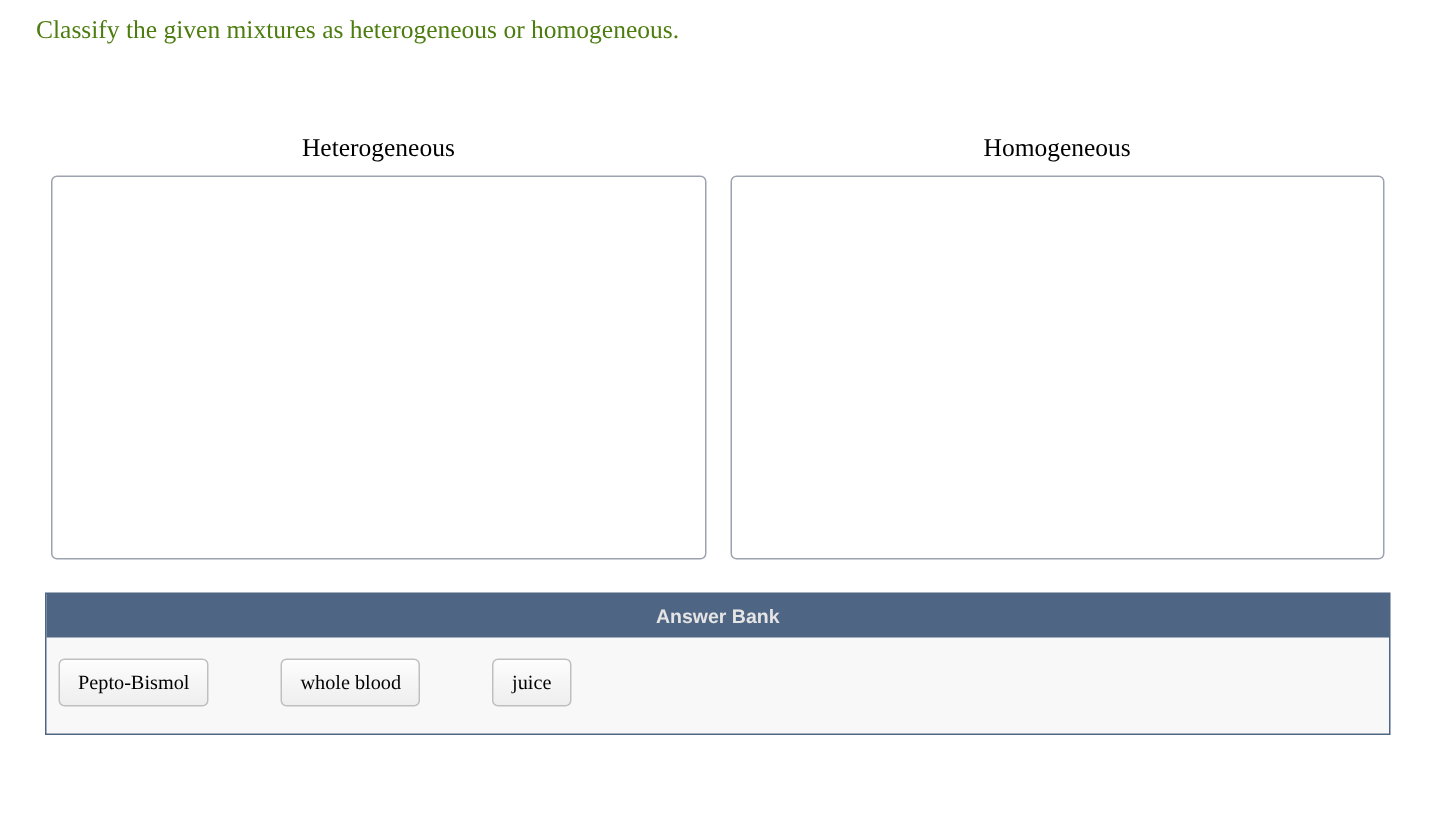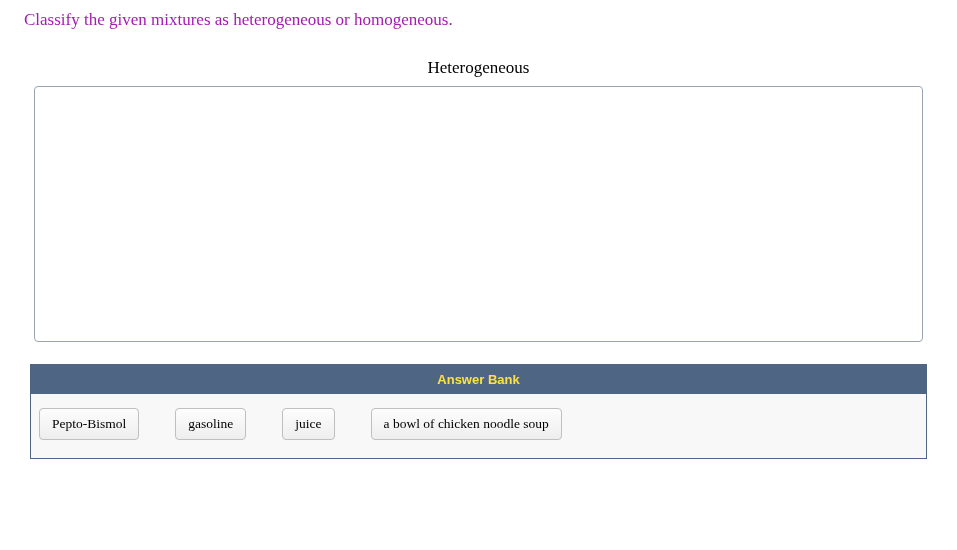--- a/index.html
+++ b/index.html
@@ -4,67 +4,68 @@
   <style>
     * { margin: 0; padding: 0; box-sizing: border-box; }
     body {
       font-family: "Times New Roman", Times, serif;
       background: #ffffff;
       padding: 10px 24px;
       width: 957px;
     }
     .question {
       font-size: 17px;
-      color: #a21caf;
+      color: #4d7c0f;
       margin-bottom: 28px;
     }
     .zones-row {
       display: flex;
       gap: 16px;
       margin-bottom: 22px;
       padding: 0 10px;
     }
     .zone-col {
       flex: 1;
       display: flex;
       flex-direction: column;
       align-items: center;
     }
     .zone-title {
       font-size: 17px;
       color: #000;
       margin-bottom: 8px;
       text-align: center;
+      margin-top: 31px;
     }
     .drop-zone {
       width: 100%;
       height: 256px;
       border: 1px solid #9ca3af;
       border-radius: 4px;
       background: #ffffff;
     }
     .answer-bank {
       border: 1px solid #4f6584;
       background: #f8f8f8;
       margin: 0 6px;
     }
     .answer-bank-header {
       background: #4f6584;
-      color: #fde047;
+      color: #e5e5e5;
       text-align: center;
       font-family: Arial, Helvetica, sans-serif;
       font-size: 13px;
       font-weight: 600;
       padding: 7px 0;
     }
     .answer-bank-body {
       padding: 14px 8px 18px 8px;
       display: flex;
       flex-wrap: wrap;
-      gap: 22px 36px;
+      gap: 22px 48px;
       align-items: center;
     }
     .chip {
       display: inline-block;
       padding: 7px 12px;
       font-size: 13.5px;
       color: #000;
       background: linear-gradient(#fdfdfd, #eeeeee);
       border: 1px solid #bfbfbf;
       border-radius: 4px;
@@ -76,23 +77,26 @@
 </head>
 <body>
 
 <div class="question">Classify the given mixtures as heterogeneous or homogeneous.</div>
 
 <div class="zones-row">
   <div class="zone-col">
     <div class="zone-title">Heterogeneous</div>
     <div class="drop-zone"></div>
   </div>
+  <div class="zone-col">
+    <div class="zone-title">Homogeneous</div>
+    <div class="drop-zone"></div>
+  </div>
 </div>
 
 <div class="answer-bank">
   <div class="answer-bank-header">Answer Bank</div>
   <div class="answer-bank-body">
     <span class="chip">Pepto-Bismol</span>
-    <span class="chip">gasoline</span>
+    <span class="chip">whole blood</span>
     <span class="chip">juice</span>
-    <span class="chip">a bowl of chicken noodle soup</span>
   </div>
 </div>
 
 </body></html>

